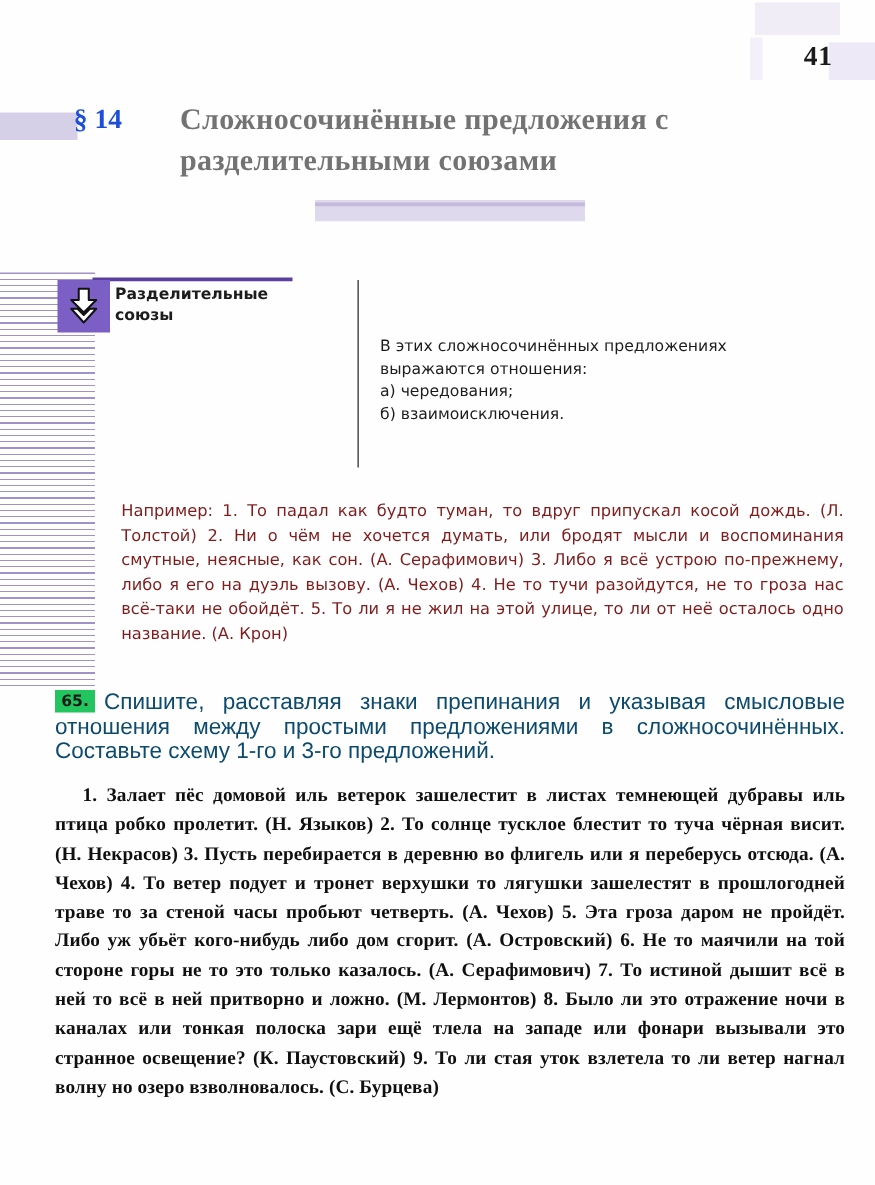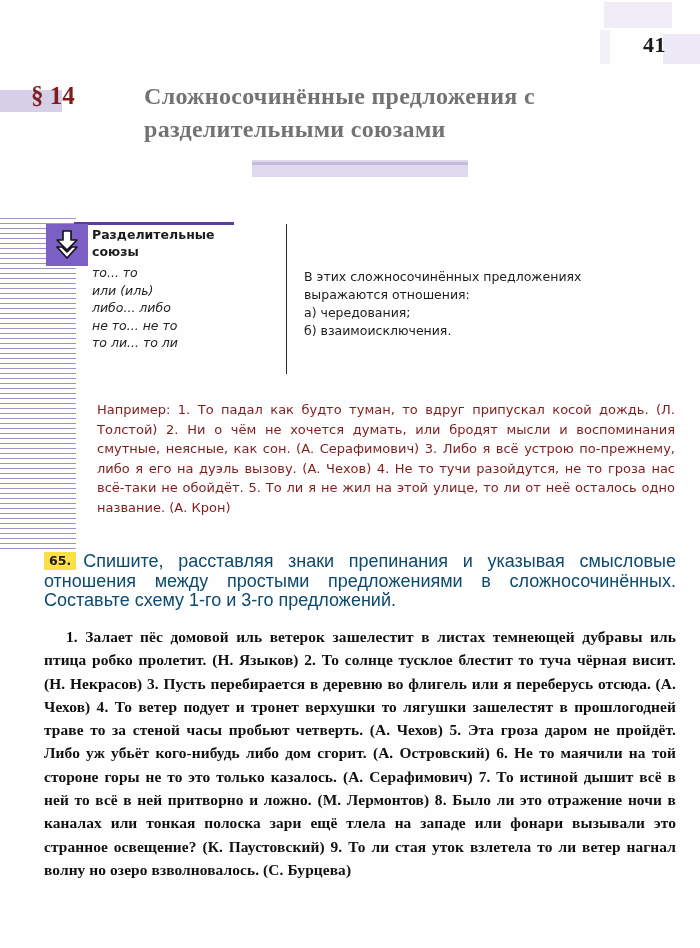--- a/index.html
+++ b/index.html
@@ -74,26 +74,26 @@
   .heading-bar-left {
     position: absolute;
     left: 0px;
     top: 8px;
     width: 62px;
     height: 22px;
     background: #d6cfe8;
   }
   .section-mark {
     position: absolute;
-    left: 31px;
+    left: 59px;
     top: 0px;
     font-family: "Liberation Serif", serif;
     font-weight: bold;
-    font-size: 25px;
-    color: #7f1d1d;
+    font-size: 22px;
+    color: #1d4ed8;
     letter-spacing: 0px;
   }
   .heading-text {
     position: absolute;
     left: 112px;
     top: -2px;
     width: 560px;
     font-family: "Liberation Serif", serif;
     font-weight: bold;
     font-size: 24px;
@@ -225,21 +225,21 @@
 
   
   .ex-block {
     position: absolute;
     left: 44px;
     top: 552px;
     width: 632px;
   }
   .ex-badge {
     float: left;
-    background: #fde047;
+    background: #22c55e;
     font-family: "DejaVu Sans", sans-serif;
     font-weight: bold;
     font-size: 12.5px;
     color: #1a1a1a;
     padding: 1px 5px 1px 5px;
     margin-right: 7px;
     line-height: 16px;
   }
   .ex-instruction {
     font-family: Liberation Sans, sans-serif;
@@ -293,25 +293,20 @@
 
     <div class="info-icon">
       <svg width="30" height="32" viewBox="0 0 30 32">
         <path d="M11 2 L19 2 L19 11 L25 11 L15 21 L5 11 L11 11 Z" fill="#ffffff" stroke="#111111" stroke-width="1.6" stroke-linejoin="round"></path>
         <path d="M25 18 L15 29 L5 18 L10 18 L15 23 L20 18 Z" fill="#ffffff" stroke="#111111" stroke-width="1.6" stroke-linejoin="round"></path>
       </svg>
     </div>
 
     <div class="info-left">
       <div class="info-left-title">Разделительные союзы</div>
-      <div class="info-left-list" style="white-space: pre-line;">то... то
-или (иль)
-либо... либо
-не то... не то
-то ли... то ли</div>
     </div>
 
     <div class="info-divider"></div>
 
     <div class="info-right" style="white-space: pre-line;">В этих сложносочинённых предложениях выражаются отношения:
 а) чередования;
 б) взаимоисключения.</div>
   </div>
 
   <div class="example-para">Например: 1. То падал как будто туман, то вдруг припускал косой дождь. (Л. Толстой) 2. Ни о чём не хочется думать, или бродят мысли и воспоминания смутные, неясные, как сон. (А. Серафимович) 3. Либо я всё устрою по-прежнему, либо я его на дуэль вызову. (А. Чехов) 4. Не то тучи разойдутся, не то гроза нас всё-таки не обойдёт. 5. То ли я не жил на этой улице, то ли от неё осталось одно название. (А. Крон)</div>

